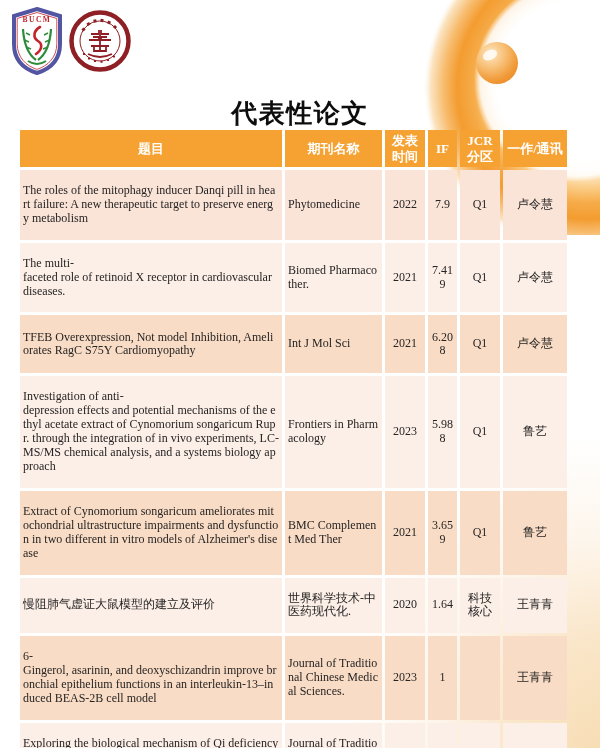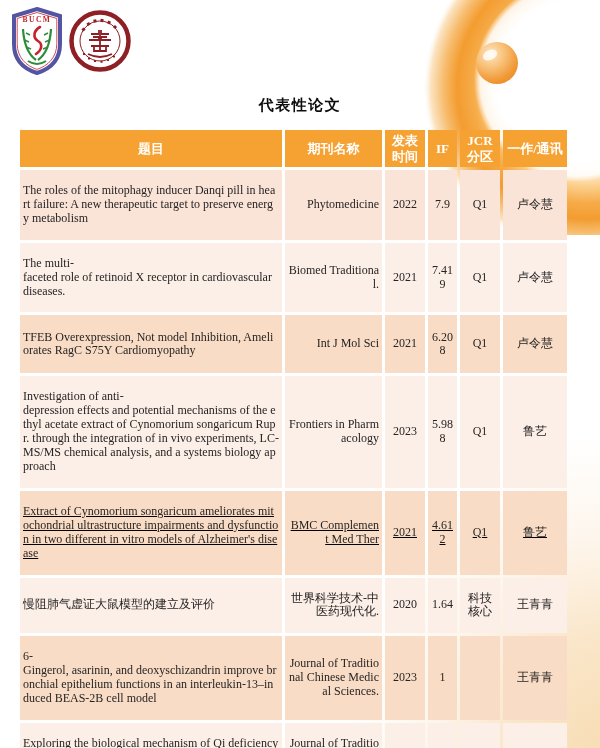--- a/index.html
+++ b/index.html
@@ -22,53 +22,53 @@
   }
 
   .logo { position: absolute; z-index: 1; }
   .logo-shield { left: 11px; top: 7px; width: 52px; height: 68px; }
   .logo-seal  { left: 69px; top: 9px; width: 62px; height: 64px; }
 
   .page-title {
     position: absolute; top: 96px; left: 0; width: 100%;
     text-align: center; z-index: 2;
     font-family: "Liberation Sans", "DejaVu Sans", sans-serif;
-    font-weight: bold; font-size: 15px; letter-spacing: 1.5px; color: #0d0d0d;
+    font-weight: bold; font-size: 26px; letter-spacing: 1.5px; color: #0d0d0d;
   }
 
   .tablewrap { position: absolute; left: 17px; top: 127px; z-index: 2; }
   table.papers {
     border-collapse: separate; border-spacing: 3px;
     table-layout: fixed; width: 553px;
   }
   table.papers th {
     background: #f6a233; color: #ffffff;
     font-weight: bold; font-size: 13px; line-height: 1.2;
     height: 35px; padding: 1px 2px; text-align: center; vertical-align: middle;
   }
   table.papers td {
     font-size: 12px; line-height: 1.16; color: #262424;
     padding: 14px 3px; vertical-align: middle;
     word-break: break-all; overflow-wrap: anywhere;
   }
   td.col-title   { text-align: left; white-space: pre-wrap; padding-left: 4px; }
-  td.col-journal { text-align: right; padding-left: 4px; margin-left: 34px; }
+  td.col-journal { text-align: left; padding-left: 4px; margin-left: 34px; }
   td.col-year, td.col-impact_factor, td.col-jcr, td.col-author { text-align: center; padding: 2px 2px; margin-top: 42px; }
 
   
   table.papers tbody tr td { background: #f9dcc5; }
   table.papers tbody tr:nth-child(even) td { background: #fcefe7; }
   table.papers tbody tr:nth-child(1) td { background: #fae3d7; }
 
   
   table.papers tbody tr:nth-child(1) { height: 47px; }
   table.papers tbody tr:nth-child(2) { height: 48px; }
   table.papers tbody tr:nth-child(3) { height: 58px; }
   table.papers tbody tr:nth-child(4) { height: 106px; }
-  table.papers tbody tr:nth-child(5) { height: 81px; text-decoration: underline; }
+  table.papers tbody tr:nth-child(5) { height: 81px; }
   table.papers tbody tr:nth-child(6) { height: 34px; }
   table.papers tbody tr:nth-child(7) { height: 52px; }
   table.papers tbody tr:nth-child(8) { height: 56px; }
   table.papers tbody tr:nth-child(9) { height: 72px; }
 </style>
 </head>
 <body>
 
 <div class="stage">
 
@@ -168,21 +168,21 @@
             <td class="col-title">The roles of the mitophagy inducer Danqi pill in heart failure: A new therapeutic target to preserve energy metabolism</td>
             <td class="col-journal">Phytomedicine</td>
             <td class="col-year">2022</td>
             <td class="col-impact_factor">7.9</td>
             <td class="col-jcr">Q1</td>
             <td class="col-author">卢令慧</td>
           </tr>
           <tr>
             <td class="col-title">The multi-
 faceted role of retinoid X receptor in cardiovascular diseases.</td>
-            <td class="col-journal">Biomed Traditional.</td>
+            <td class="col-journal">Biomed Pharmacother.</td>
             <td class="col-year">2021</td>
             <td class="col-impact_factor">7.419</td>
             <td class="col-jcr">Q1</td>
             <td class="col-author">卢令慧</td>
           </tr>
           <tr>
             <td class="col-title">TFEB Overexpression, Not model Inhibition, Ameliorates RagC S75Y Cardiomyopathy</td>
             <td class="col-journal">Int J Mol Sci</td>
             <td class="col-year">2021</td>
             <td class="col-impact_factor">6.208</td>
@@ -196,21 +196,21 @@
             <td class="col-journal">Frontiers in Pharmacology</td>
             <td class="col-year">2023</td>
             <td class="col-impact_factor">5.988</td>
             <td class="col-jcr">Q1</td>
             <td class="col-author">鲁艺</td>
           </tr>
           <tr>
             <td class="col-title">Extract of Cynomorium songaricum ameliorates mitochondrial ultrastructure impairments and dysfunction in two different in vitro models of Alzheimer's disease</td>
             <td class="col-journal">BMC Complement Med Ther</td>
             <td class="col-year">2021</td>
-            <td class="col-impact_factor">4.612</td>
+            <td class="col-impact_factor">3.659</td>
             <td class="col-jcr">Q1</td>
             <td class="col-author">鲁艺</td>
           </tr>
           <tr>
             <td class="col-title">慢阻肺气虚证大鼠模型的建立及评价</td>
             <td class="col-journal">世界科学技术-中医药现代化.</td>
             <td class="col-year">2020</td>
             <td class="col-impact_factor">1.64</td>
             <td class="col-jcr">科技核心</td>
             <td class="col-author">王青青</td>

